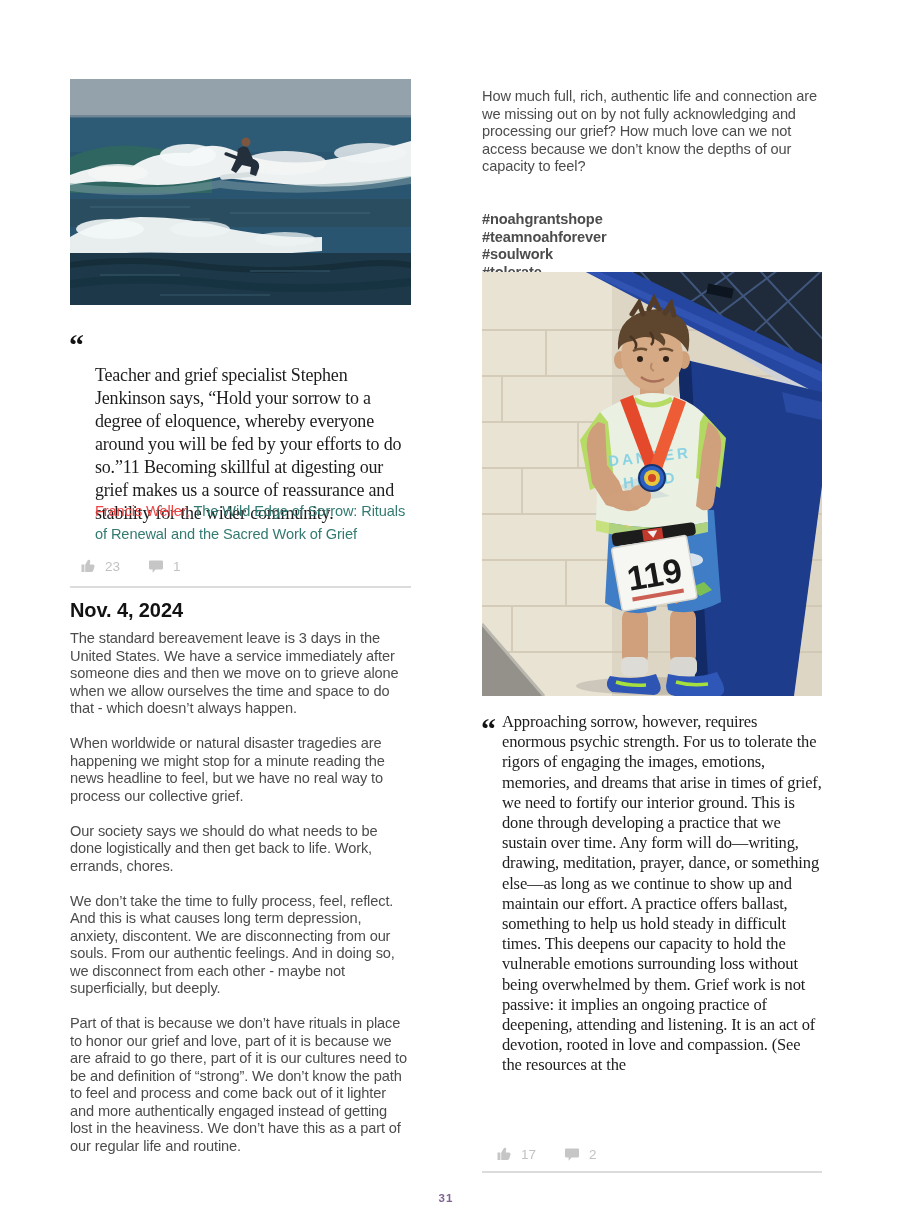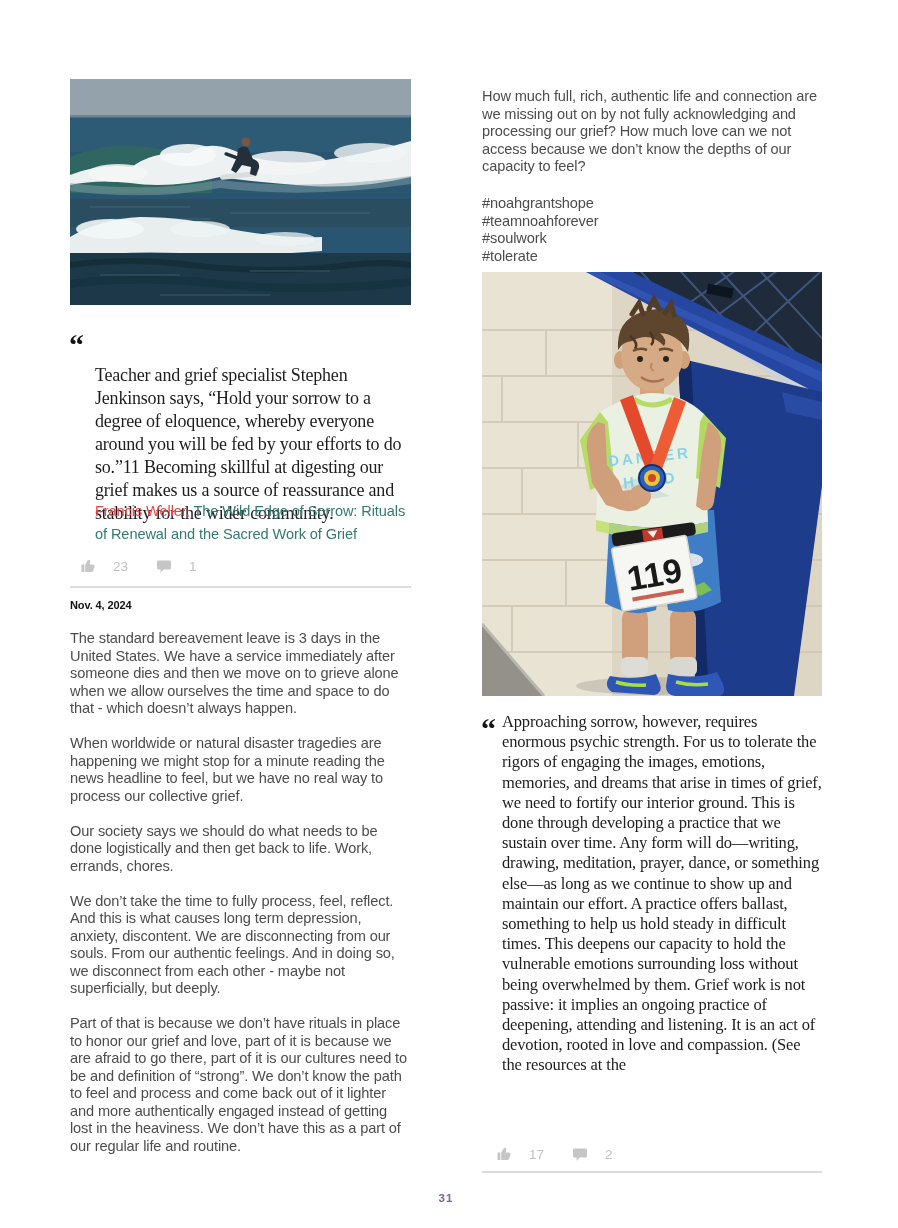--- a/index.html
+++ b/index.html
@@ -33,37 +33,37 @@
   }
   .attr-name{color:#ef4444;}
   .attr-link{color:#337a70;cursor:pointer;}
 
   .likes-row{
     position:absolute;display:flex;align-items:center;
     color:#c2c2c2;font-size:13.5px;
   }
   #likes1{left:80px;top:558px;}
   #likes2{left:496px;top:1146px;}
-  .likes-row .count{margin-left:17px;}
+  .likes-row .count{margin-left:9px;}
   .likes-row .comment-icon-wrap{margin-left:28px;}
   .likes-row svg{display:block;}
 
   .divider{position:absolute;height:2px;background:#dcdcdc;}
   #divider1{left:70px;top:586px;width:341px;}
   #divider2{left:482px;top:1171px;width:340px;}
 
   #date-heading{
-    left:70px;top:599px;font-weight:700;font-size:11px;color:#121212;letter-spacing:-0.1px;
+    left:70px;top:599px;font-weight:700;font-size:20px;color:#121212;letter-spacing:-0.1px;
   }
 
   .bodytext{font-size:14.6px;line-height:17.5px;color:#4c4c4c;letter-spacing:-0.12px;}
   #left-paragraphs{left:70px;top:630px;width:341px;}
   #left-paragraphs p{margin:0 0 17.5px 0;}
   #right-intro{left:482px;top:88px;width:341px;}
-  #hashtags{left:482px;top:195px;width:341px;}
+  #hashtags{left:482px;top:211px;width:341px;font-weight:bold;}
 
   #page-number{
     left:0;top:1192px;width:892px;text-align:center;
     font-size:11.5px;font-weight:700;color:#7d6493;letter-spacing:1px;
   }
 </style>
 </head>
 <body>
 
 <div class="page">

